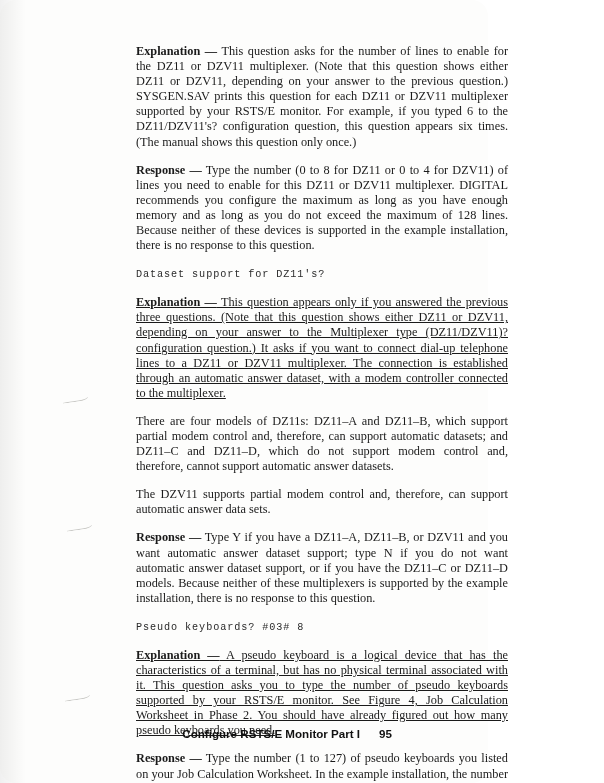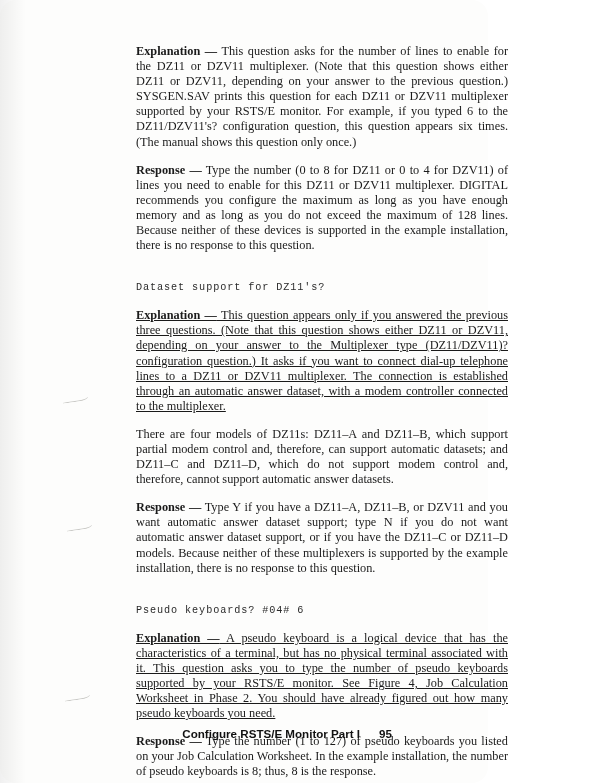--- a/index.html
+++ b/index.html
@@ -42,21 +42,21 @@
   }
   .prompt {
     margin: 0 0 13px 0;
     font-family: "Liberation Mono", monospace;
     font-size: 10.2px;
     letter-spacing: 0.9px;
     color: #2a2a2a;
     line-height: 14px;
   }
   .gap-top {
-    margin-top: 28px;
+    margin-top: 15px;
   }
   .gap-top-sm {
     margin-top: 17px;
     text-decoration: underline;
   }
   .footer {
     position: absolute;
     right: 96px;
     bottom: 43px;
     font-family: "Liberation Sans", sans-serif;
@@ -107,24 +107,25 @@
     <p class="para"><span class="lead">Explanation —</span><span> This question asks for the number of lines to enable for the DZ11 or DZV11 multiplexer. (Note that this question shows either DZ11 or DZV11, depending on your answer to the previous question.) SYSGEN.SAV prints this question for each DZ11 or DZV11 multiplexer supported by your RSTS/E monitor. For example, if you typed 6 to the DZ11/DZV11's? configuration question, this question appears six times. (The manual shows this question only once.)</span></p>
 
     <p class="para"><span class="lead">Response —</span><span> Type the number (0 to 8 for DZ11 or 0 to 4 for DZV11) of lines you need to enable for this DZ11 or DZV11 multiplexer. DIGITAL recommends you configure the maximum as long as you have enough memory and as long as you do not exceed the maximum of 128 lines. Because neither of these devices is supported in the example installation, there is no response to this question.</span></p>
 
     <div class="prompt gap-top">Dataset support for DZ11's?</div>
 
     <p class="para gap-top-sm"><span class="lead">Explanation —</span><span> This question appears only if you answered the previous three questions. (Note that this question shows either DZ11 or DZV11, depending on your answer to the Multiplexer type (DZ11/DZV11)? configuration question.) It asks if you want to connect dial-up telephone lines to a DZ11 or DZV11 multiplexer. The connection is established through an automatic answer dataset, with a modem controller connected to the multiplexer.</span></p>
 
     <p class="para"><span>There are four models of DZ11s: DZ11–A and DZ11–B, which support partial modem control and, therefore, can support automatic datasets; and DZ11–C and DZ11–D, which do not support modem control and, therefore, cannot support automatic answer datasets.</span></p>
 
+    <p class="para"><span>The DZV11 supports partial modem control and, therefore, can support automatic answer data sets.</span></p>
 
     <p class="para"><span class="lead">Response —</span><span> Type Y if you have a DZ11–A, DZ11–B, or DZV11 and you want automatic answer dataset support; type N if you do not want automatic answer dataset support, or if you have the DZ11–C or DZ11–D models. Because neither of these multiplexers is supported by the example installation, there is no response to this question.</span></p>
 
-    <div class="prompt gap-top">Pseudo keyboards? #04# 6</div>
+    <div class="prompt gap-top">Pseudo keyboards? #03# 8</div>
 
     <p class="para gap-top-sm"><span class="lead">Explanation —</span><span> A pseudo keyboard is a logical device that has the characteristics of a terminal, but has no physical terminal associated with it. This question asks you to type the number of pseudo keyboards supported by your RSTS/E monitor. See Figure 4, Job Calculation Worksheet in Phase 2. You should have already figured out how many pseudo keyboards you need.</span></p>
 
     <p class="para"><span class="lead">Response —</span><span> Type the number (1 to 127) of pseudo keyboards you listed on your Job Calculation Worksheet. In the example installation, the number of pseudo keyboards is 8; thus, 8 is the response.</span></p>
 
   </div>
 
   <div class="footer">
     <span>Configure RSTS/E Monitor Part I</span><span class="pageno">95</span>
   </div>

